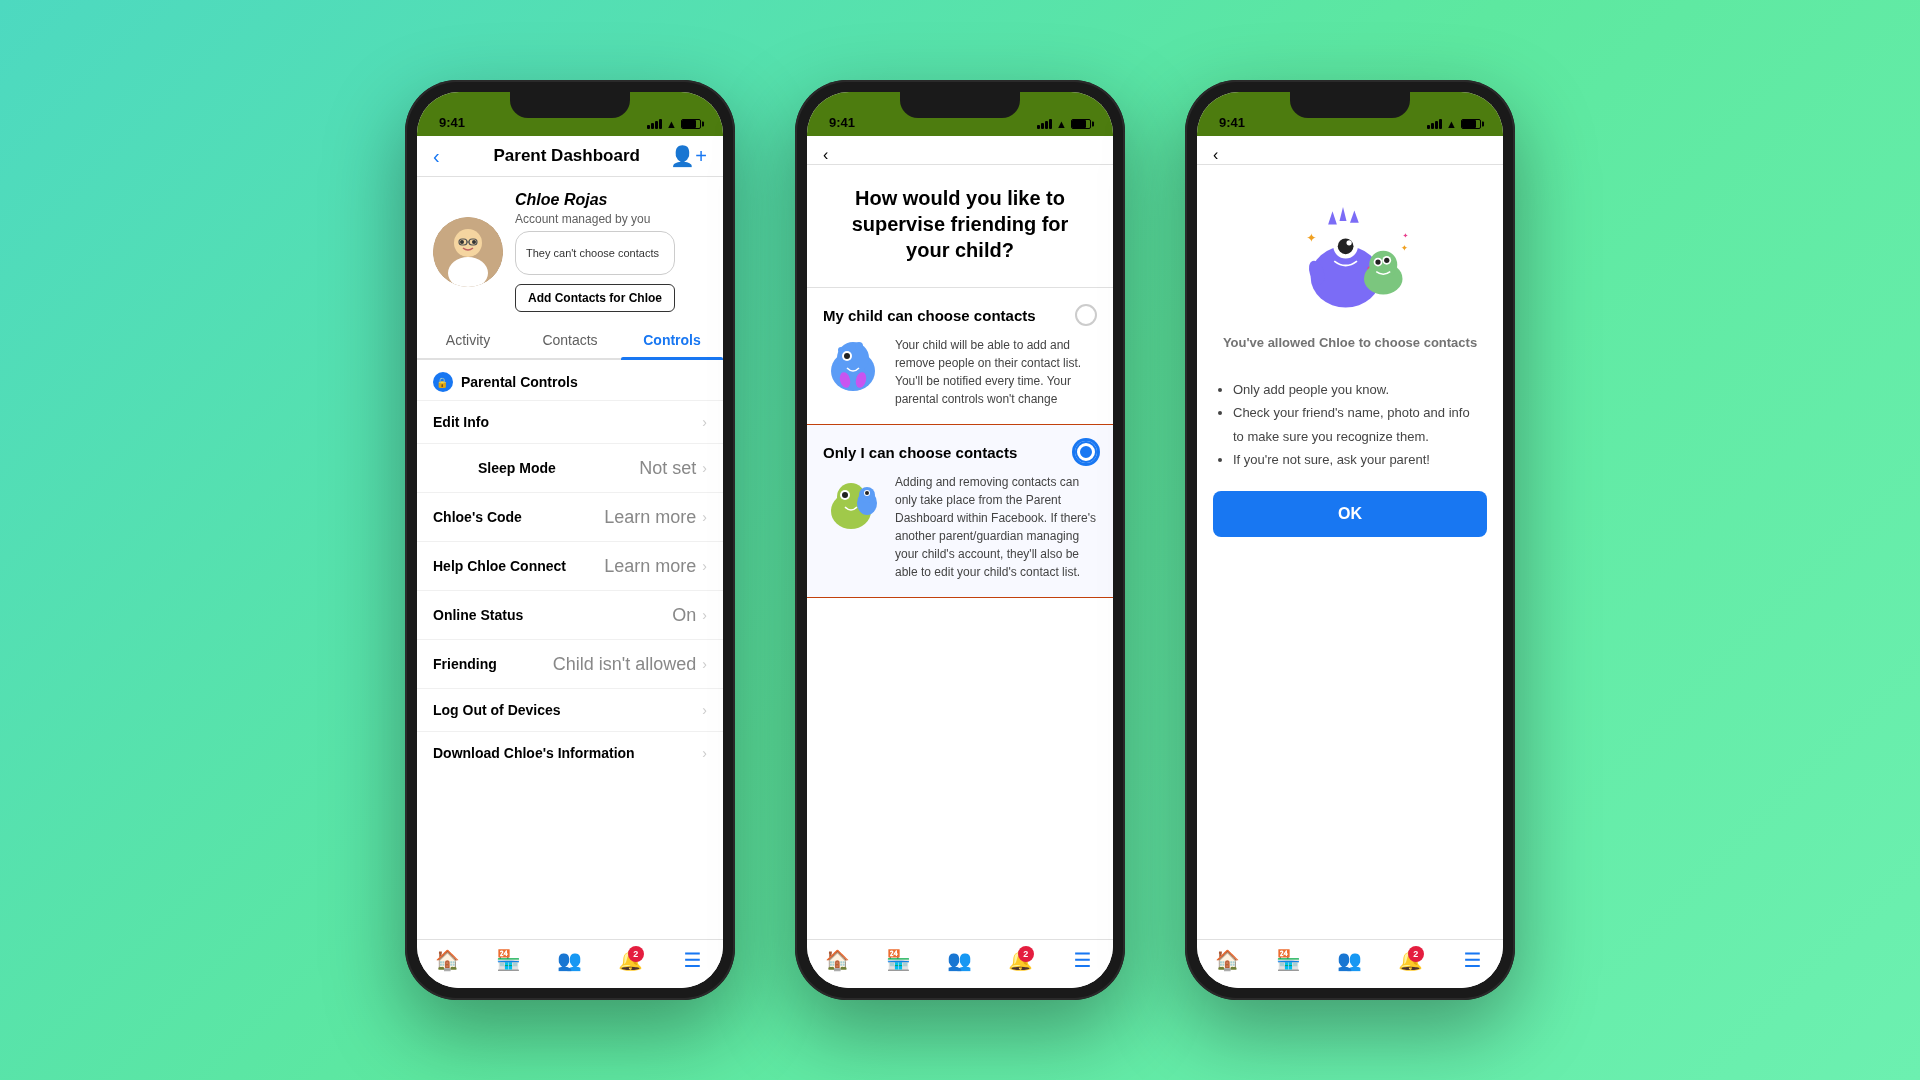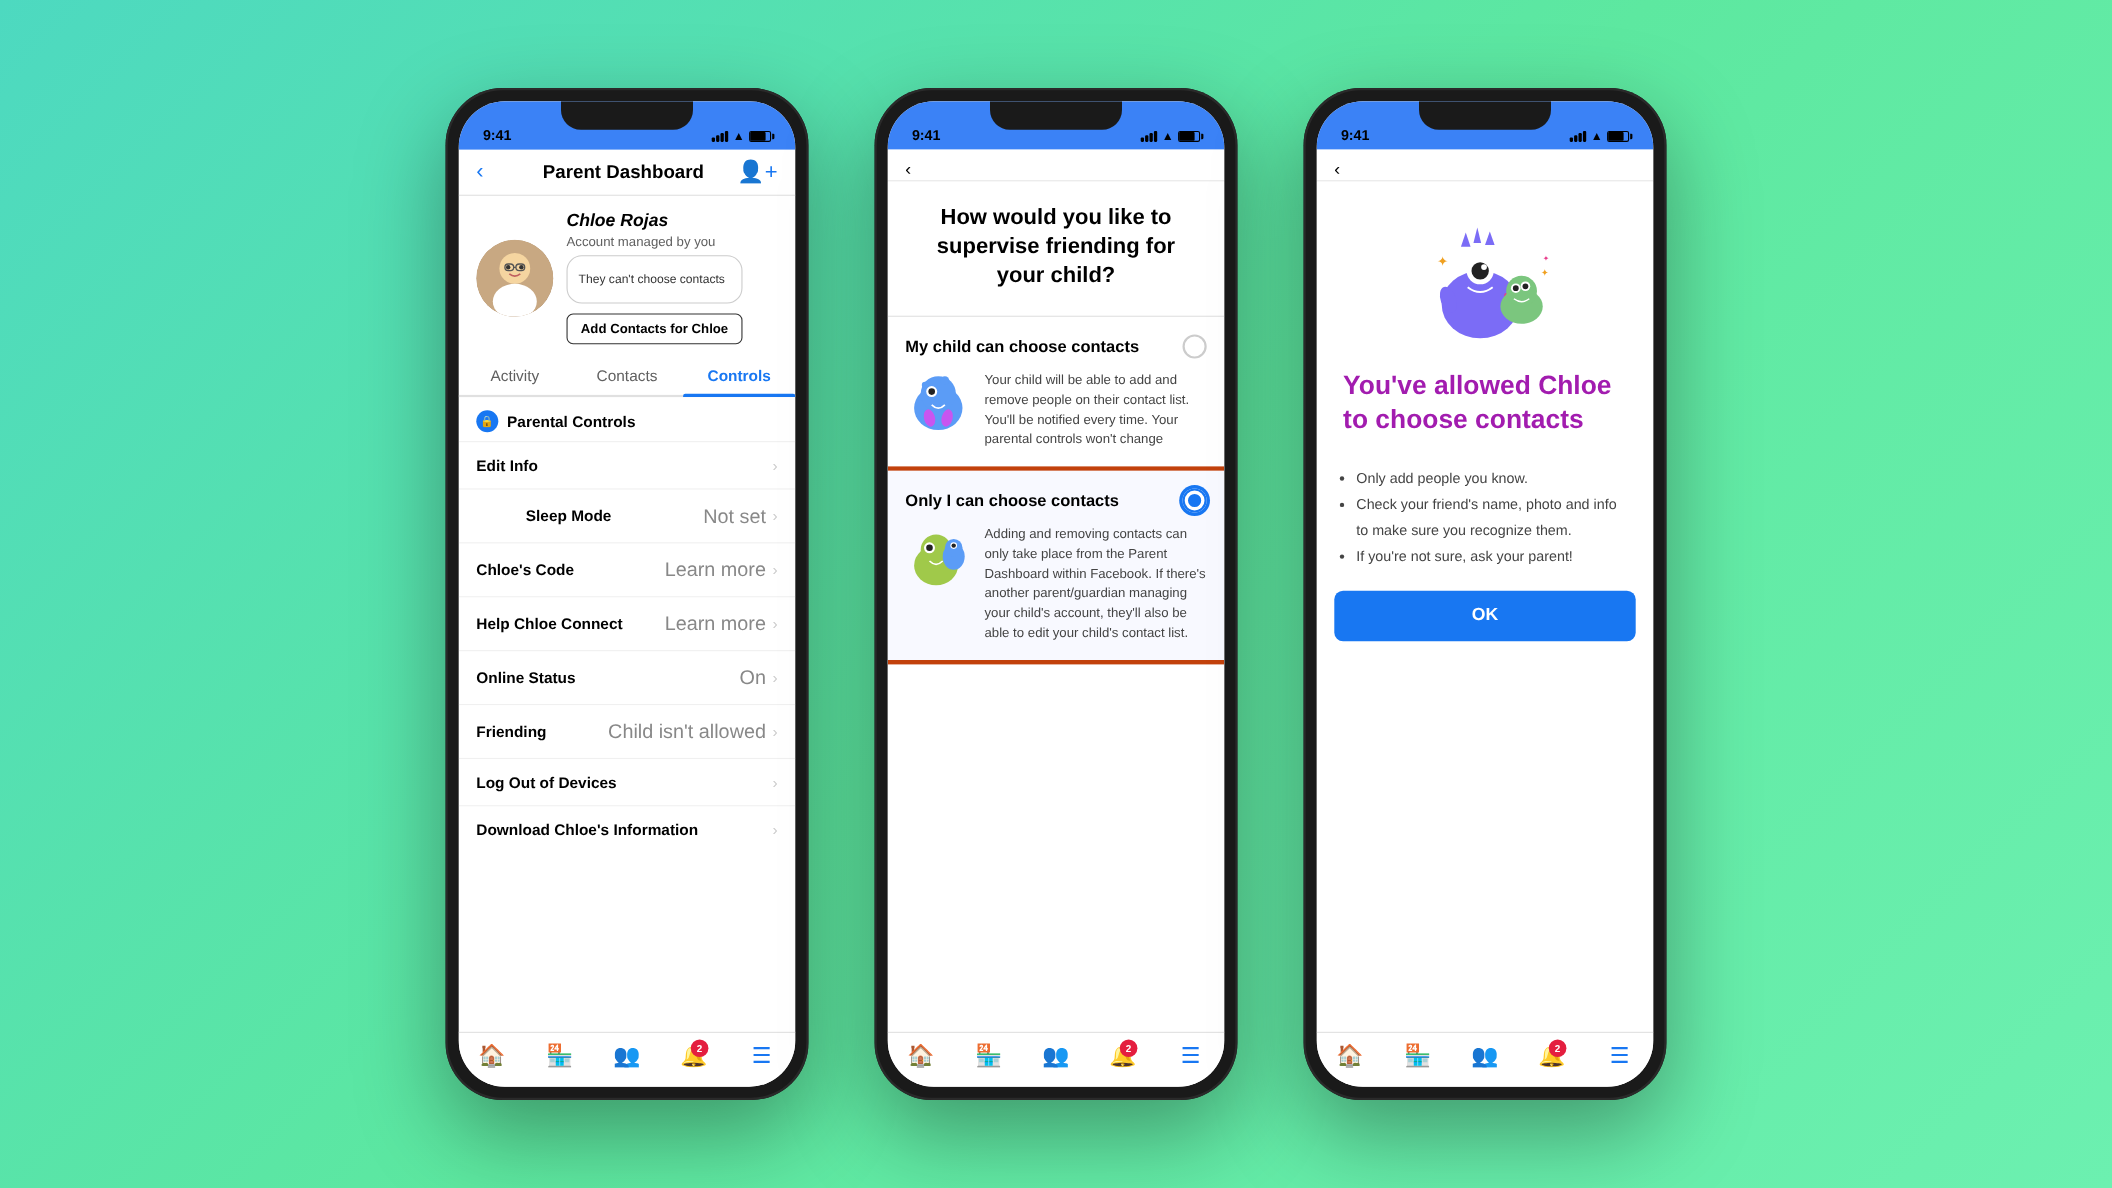--- a/index.html
+++ b/index.html
@@ -55,21 +55,21 @@
     
     .status-bar {
       height: 44px;
       display: flex;
       align-items: flex-end;
       justify-content: space-between;
       padding: 0 22px 6px;
       font-size: 11px;
       font-weight: 600;
       color: #000;
-      background: #3b82f6;
+      background: #4d7c0f;
       flex-shrink: 0;
     }
 
     .status-bar .time { font-size: 13px; font-weight: 700; }
     .status-icons { display: flex; gap: 4px; align-items: center; }
     .signal-bars { display: flex; gap: 1px; align-items: flex-end; height: 10px; }
     .signal-bars span { width: 3px; background: #000; border-radius: 1px; }
     .signal-bars span:nth-child(1) { height: 4px; }
     .signal-bars span:nth-child(2) { height: 6px; }
     .signal-bars span:nth-child(3) { height: 8px; }
@@ -295,21 +295,21 @@
       text-align: center;
       padding: 20px 30px 24px;
       line-height: 1.3;
       flex-shrink: 0;
     }
 
     .divider { height: 1px; background: #e0e0e0; margin: 0; }
 
     .option-card {
       padding: 16px 16px;
-      border-bottom: 4px solid #c2410c;
+      border-bottom: 1px solid #c2410c;
       cursor: pointer;
     }
 
     .option-header {
       display: flex;
       align-items: center;
       justify-content: space-between;
       margin-bottom: 10px;
     }
 
@@ -355,23 +355,24 @@
 
     .phone3-content::-webkit-scrollbar { display: none; }
 
     .confirm-illustration {
       display: flex;
       justify-content: center;
       padding: 30px 0 10px;
     }
 
     .confirm-title {
-      font-size: 24px;
+      font-size: 13px;
       font-weight: 800;
-      color: #a21caf;
+      color: #737373;
+      text-align: center;
       padding: 10px 24px 14px;
       line-height: 1.3;
     }
 
     .confirm-body {
       font-size: 13px;
       color: #444;
       padding: 0 24px;
       line-height: 1.6;
     }

